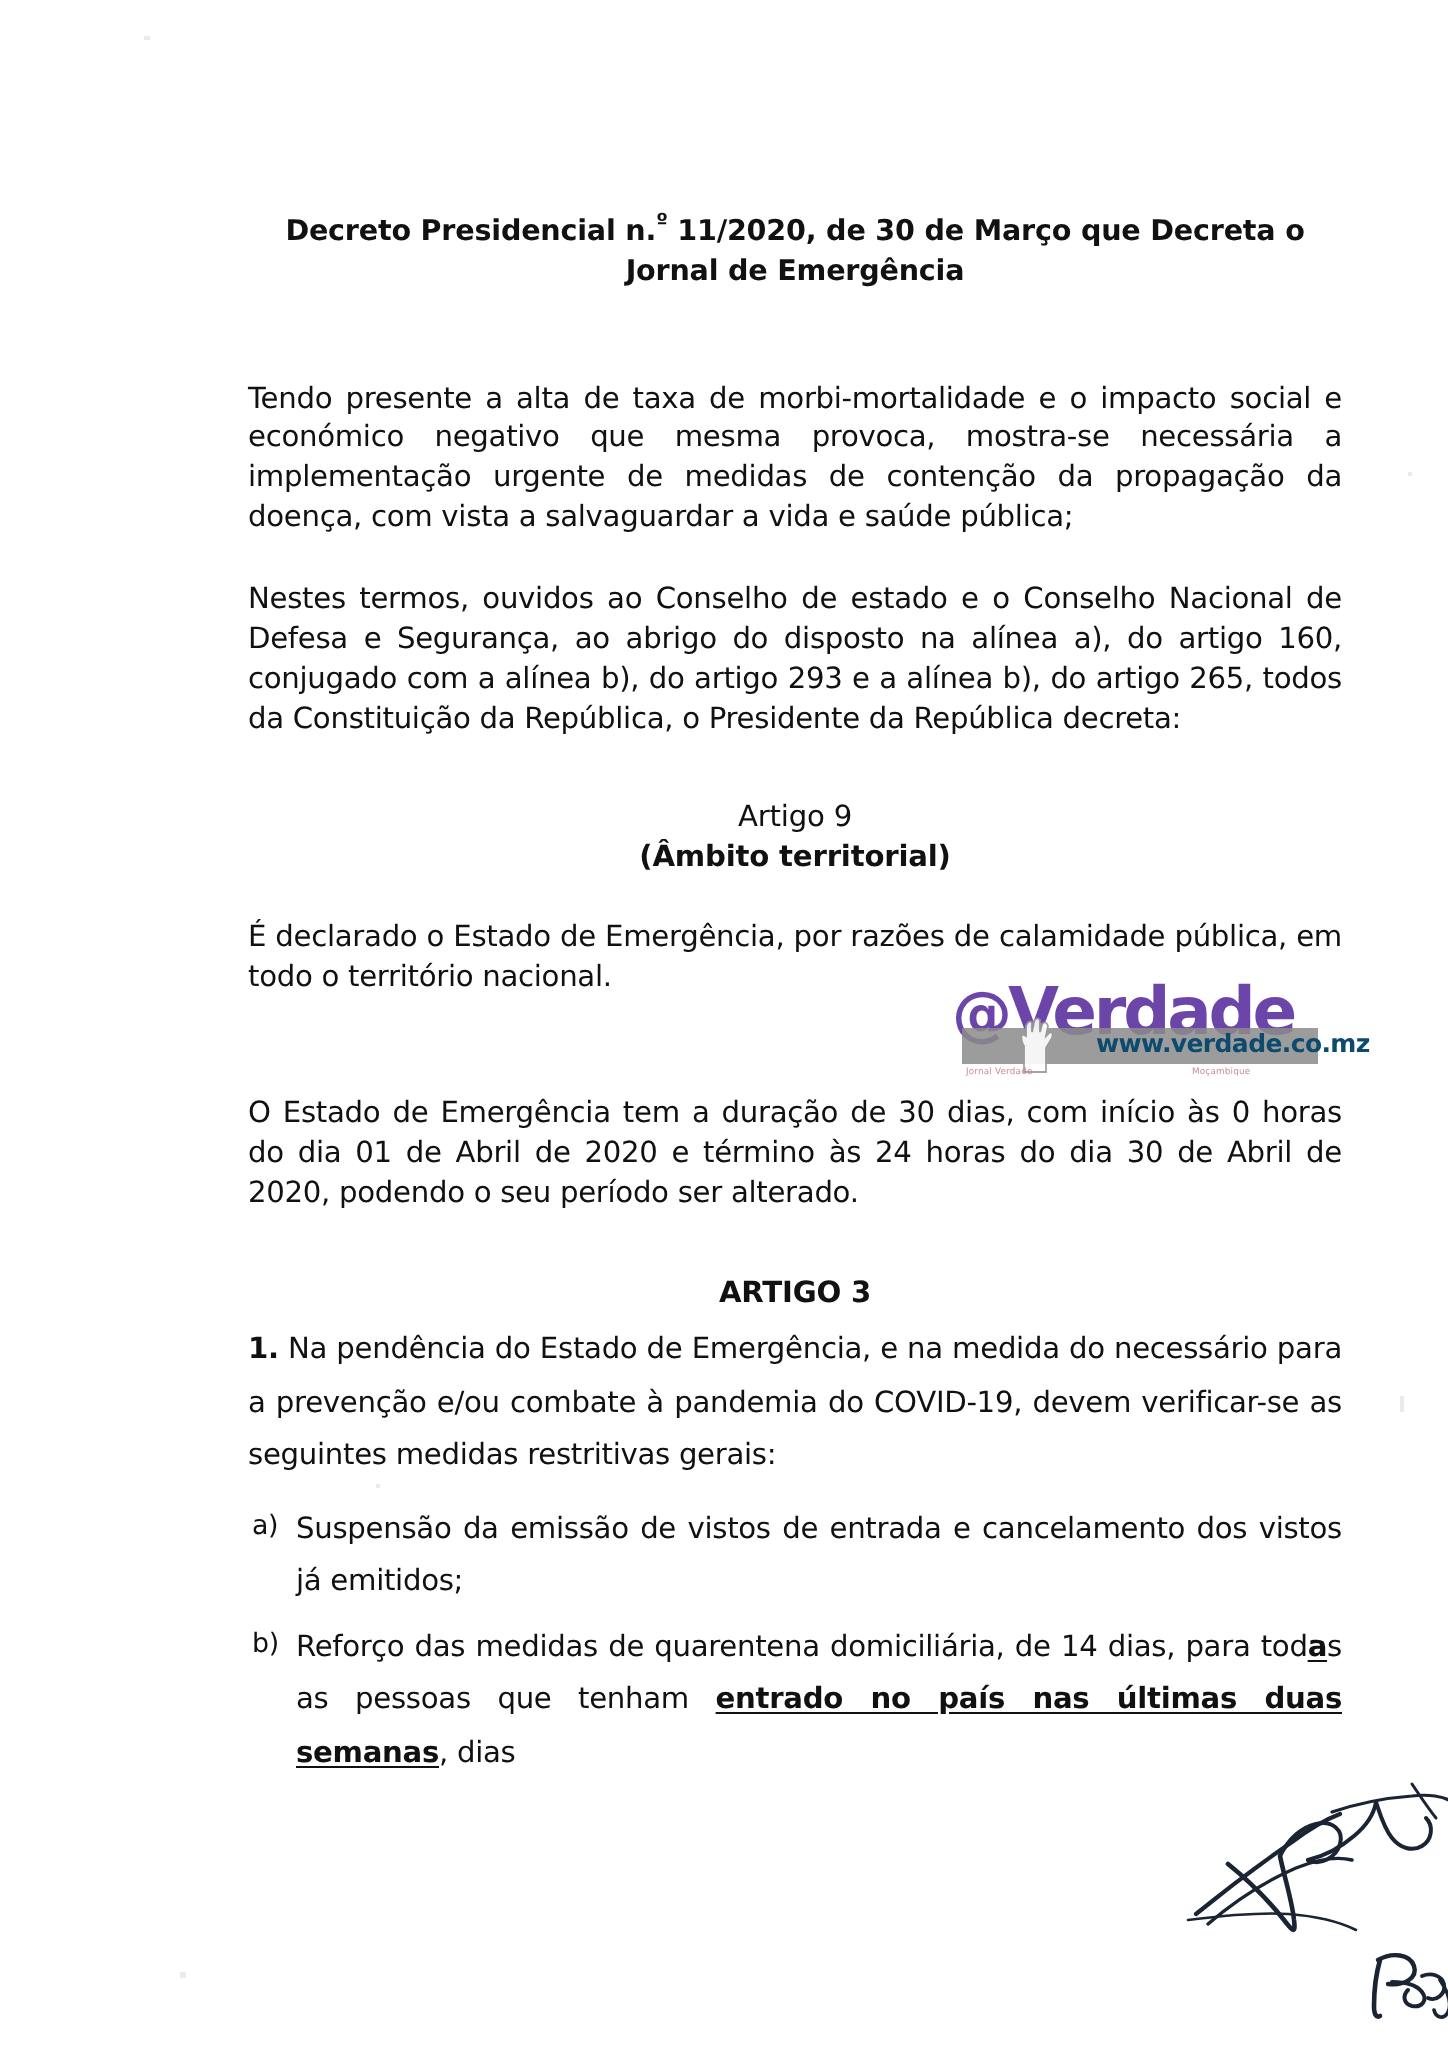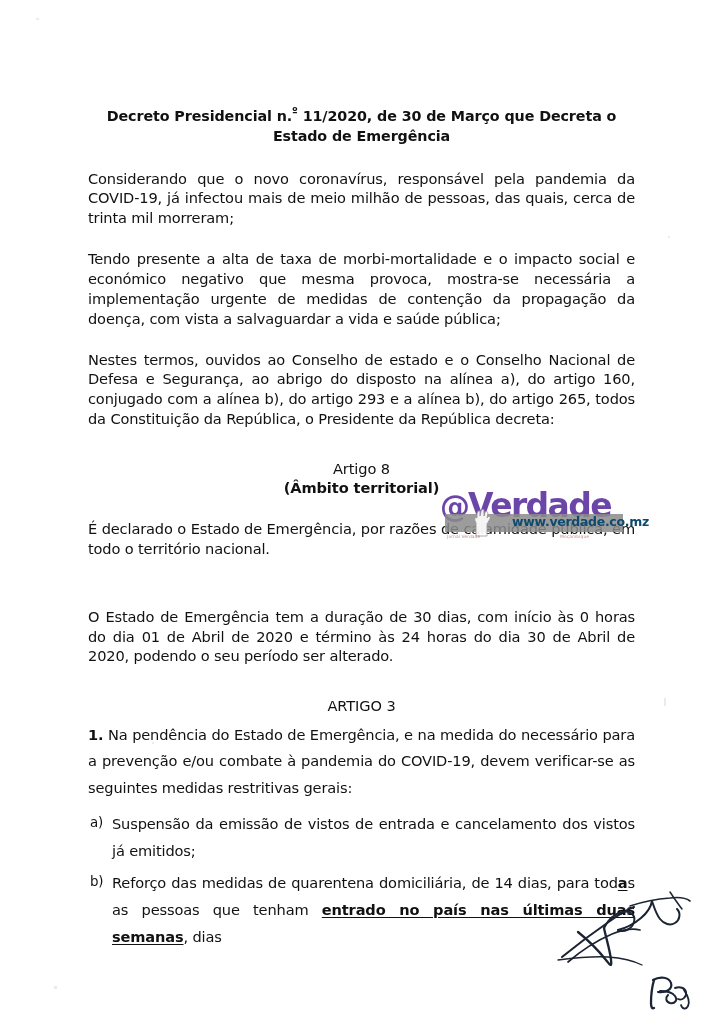--- a/index.html
+++ b/index.html
@@ -13,20 +13,21 @@
     position: relative;
     overflow: hidden;
     font-family: "DejaVu Sans", sans-serif;
     color: #111111;
   }
 
   .page {
     position: absolute;
     inset: 0;
     background: #ffffff;
+    margin-left: 36px;
   }
 
   .content {
     position: absolute;
     left: 88px;
     top: 0;
     width: 547px;
   }
 
   .doc-title {
@@ -67,21 +68,21 @@
   .art-head {
     margin: 0;
     font-size: 14.6px;
     line-height: 1.34;
     text-align: center;
     letter-spacing: -0.1px;
   }
   .art-head .num { font-weight: normal; }
   .art-head .sub { font-weight: bold; display: block; }
 
-  .art-head.strong .num { font-weight: normal; text-align: right; }
+  .art-head.strong .num { font-weight: bold; text-align: right; }
 
   p.para.loose {
     line-height: 1.82;
   }
   p.para.loose .lead {
     font-weight: bold;
   }
 
   .list {
     margin: 0;
@@ -203,35 +204,34 @@
   <div class="speck" style="left:36px;  top:18px;  width:3px; height:2px;"></div>
   <div class="speck" style="left:152px; top:742px; width:2px; height:2px;"></div>
   <div class="speck" style="left:664px; top:698px; width:2px; height:8px;"></div>
   <div class="speck" style="left:54px;  top:986px; width:3px; height:3px;"></div>
   <div class="speck" style="left:668px; top:236px; width:2px; height:2px;"></div>
 
   <div class="content">
 
     <h1 class="doc-title">
       <span>Decreto Presidencial n.<span class="ord">º</span> 11/2020, de 30 de Março que Decreta o</span><br>
-      <span>Estado de Emergência</span>
+      <span>Jornal de Emergência</span>
     </h1>
 
     <div class="sp-1"></div>
-    <p class="para">Considerando que o novo coronavírus, responsável pela pandemia da COVID-19, já infectou mais de meio milhão de pessoas, das quais, cerca de trinta mil morreram;</p>
 
     <div class="sp-2"></div>
     <p class="para">Tendo presente a alta de taxa de morbi-mortalidade e o impacto social e económico negativo que mesma provoca, mostra-se necessária a implementação urgente de medidas de contenção da propagação da doença, com vista a salvaguardar a vida e saúde pública;</p>
 
     <div class="sp-3"></div>
     <p class="para">Nestes termos, ouvidos ao Conselho de estado e o Conselho Nacional de Defesa e Segurança, ao abrigo do disposto na alínea a), do artigo 160, conjugado com a alínea b), do artigo 293 e a alínea b), do artigo 265, todos da Constituição da República, o Presidente da República decreta:</p>
 
     <div class="sp-4"></div>
     <div class="art-head">
-      <span class="num">Artigo 8</span>
+      <span class="num">Artigo 9</span>
       <span class="sub">(Âmbito territorial)</span>
     </div>
 
     <div class="sp-5"></div>
     <p class="para">É declarado o Estado de Emergência, por razões de calamidade pública, em todo o território nacional.</p>
 
     <div class="sp-6"></div>
 
     <div class="sp-7"></div>
     <p class="para">O Estado de Emergência tem a duração de 30 dias, com início às 0 horas do dia 01 de Abril de 2020 e término às 24 horas do dia 30 de Abril de 2020, podendo o seu período ser alterado.</p>

